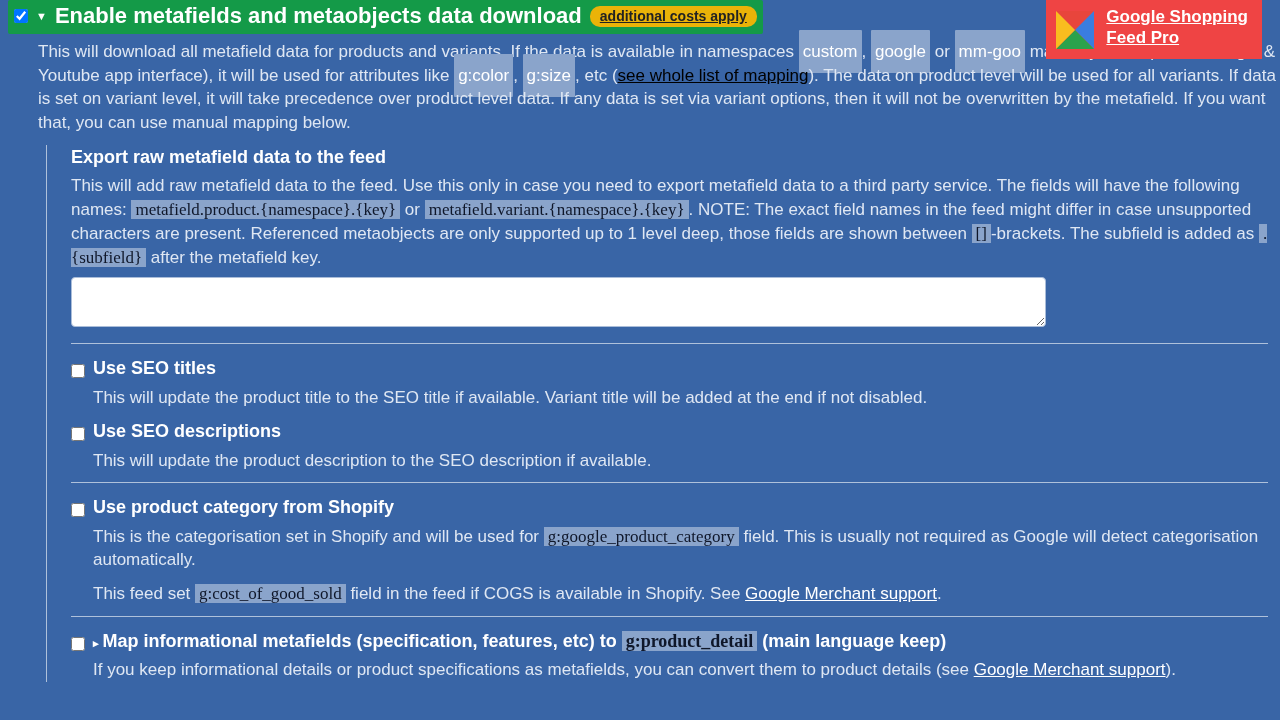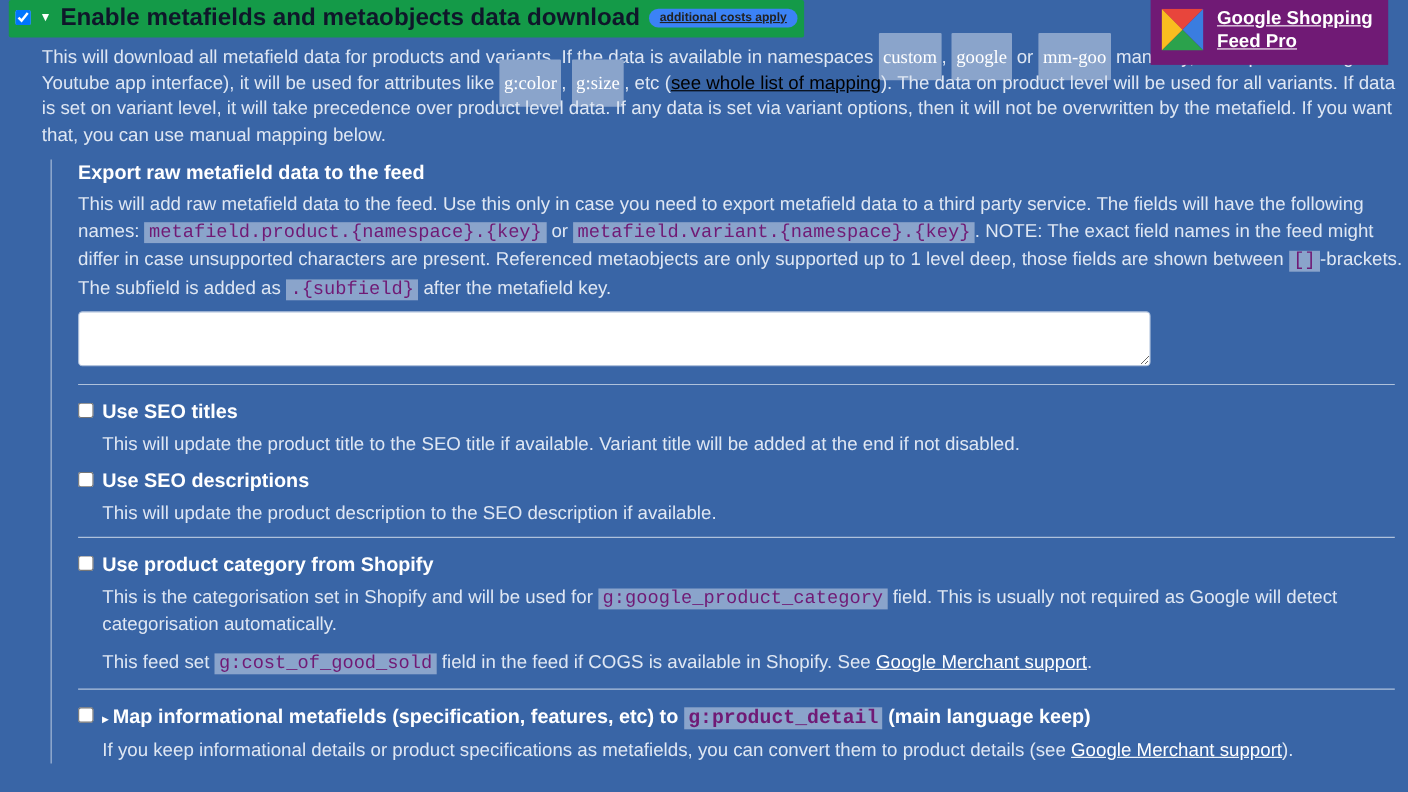--- a/index.html
+++ b/index.html
@@ -1,36 +1,36 @@
 <!DOCTYPE html>
 <html><head>
 <meta charset="utf-8">
 <style>
 *{box-sizing:border-box;margin:0;padding:0}
 body{background:#3965a6;font-family:-apple-system,BlinkMacSystemFont,"Segoe UI",Helvetica,Arial,sans-serif;color:#fff;font-size:17px;line-height:1.4;padding:0}
-.header-badge{position:absolute;top:0;right:18px;background:#701a75;padding:6px 14px 10px 10px;display:flex;align-items:center;gap:12px;z-index:5}
+.header-badge{position:absolute;top:0;right:18px;background:#ef4444;padding:6px 14px 10px 10px;display:flex;align-items:flex-end;gap:12px;z-index:5}
 .logo{width:38px;height:38px;position:relative}
 .logo svg{width:38px;height:38px}
 .badge-text a{color:#fff;font-weight:700;font-size:17px;text-decoration:underline;line-height:1.25;display:block}
 .content{padding:0 0 30px 8px}
 .section-title{background:#149a48;padding:1px 6px 2px;display:inline-flex;align-items:center;gap:8px;border-radius:2px}
 .section-title .chk{width:14px;height:14px}
 .section-title .caret{font-size:11px;color:#fff}
-.section-title .title-text{font-size:22px;font-weight:700;color:#0f172a}
-.pill{background:#3b82f6;color:#222;font-size:11px;font-weight:600;padding:1px 10px;border-radius:10px;text-decoration:underline}
+.section-title .title-text{font-size:22px;font-weight:700;color:#ffffff}
+.pill{background:#eab308;color:#222;font-size:14px;font-weight:600;padding:1px 10px;border-radius:10px;text-decoration:underline}
 .desc{color:#dfe7f3;margin:6px 0 8px 30px;font-size:17px;max-width:1240px}
-.desc .code,code{background:#8aa4cb;color:#fff;font-family:Liberation Serif, serif;font-size:17px;padding:12px 4px;border-radius:1px}
+.desc .code,code{background:#8aa4cb;color:#fff;font-family:Liberation Sans, sans-serif;font-size:17px;padding:12px 4px;border-radius:1px}
 .desc a{color:#000000;text-decoration:underline}
 .sub{border-left:1px solid rgba(255,255,255,.6);margin-left:38px;padding-left:24px}
 .sub h3{font-size:18px;font-weight:700;margin:10px 0 4px}
 .sub p{color:#dfe7f3;font-size:17px}
-.sub .code{background:#8aa4cb;color:#701a75;font-family:Liberation Mono, monospace;padding:0 4px}
+.sub .code{background:#8aa4cb;color:#0f172a;font-family:Liberation Serif, serif;padding:0 4px}
 .txt{background:#fff;border:1px solid #aabdd9;width:98%;max-width:975px;height:50px;border-radius:4px;margin:8px 0 16px;display:block}
 hr{border:none;border-top:1px solid rgba(255,255,255,.6);margin:10px 0 12px;width:99%}
-.opt{display:flex;align-items:flex-start;gap:8px;margin:8px 0 0}
+.opt{display:flex;align-items:center;gap:8px;margin:8px 0 0}
 .opt input{margin-top:4px;width:14px;height:14px}
 .opt .lbl{font-weight:700;font-size:18px}
 .opt-desc{color:#dfe7f3;margin:4px 0 10px 22px;font-size:17px}
 .opt-desc a{color:#fff;}
 .it{}
 .caret2{font-size:11px;margin-right:4px}
 </style>
 </head>
 <body>
 

